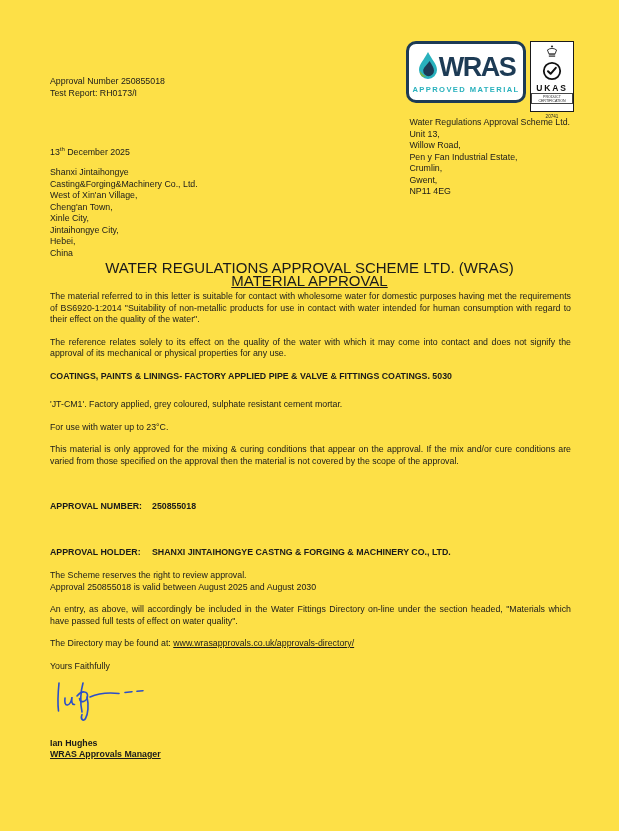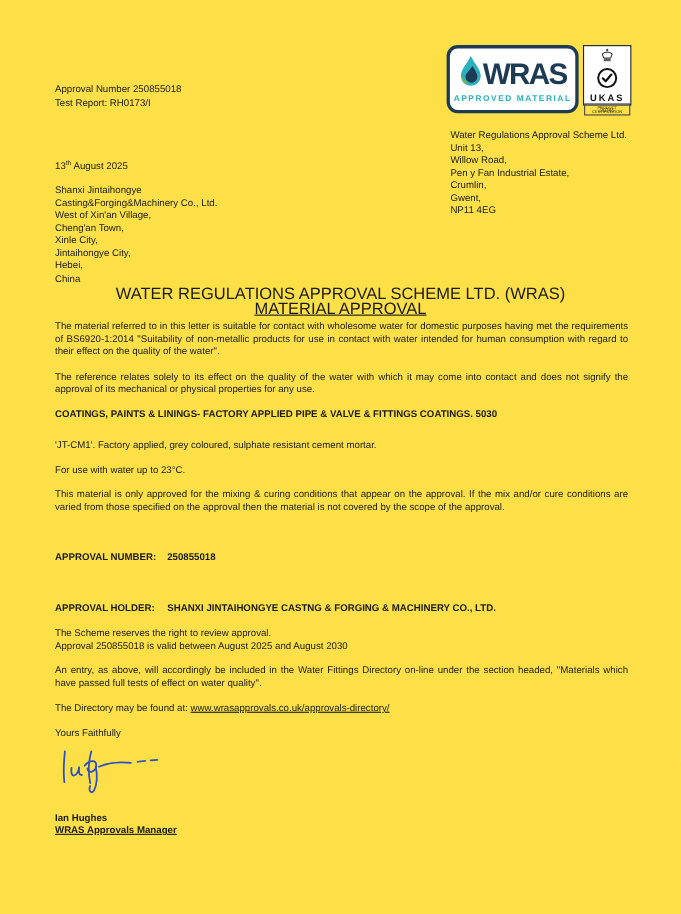--- a/index.html
+++ b/index.html
@@ -25,21 +25,21 @@
     border:3.5px solid #1d3b55; border-radius:10px;
     background:#fff;
     display:flex; flex-direction:column; align-items:center; justify-content:center;
     padding:2px 3px;
   }
   .wras-row { display:flex; align-items:center; gap:0; }
   .wras-word { font-size:27px; font-weight:bold; color:#1d3b55; letter-spacing:-1.5px; line-height:26px; }
   .wras-sub { font-size:7.6px; font-weight:bold; color:#29b1bd; letter-spacing:1.4px; margin-top:1px; white-space:nowrap; }
   .ukas-wrap { display:flex; flex-direction:column; align-items:center; width:46px; }
   .ukas-box {
-    width:44px; height:55px;
+    width:44px; height:71px;
     border:1.5px solid #1a1a1a;
     display:flex; flex-direction:column; align-items:center;
     padding-top:1px; background:#fff;
   }
   .ukas-word { font-size:8.5px; font-weight:bold; letter-spacing:1.8px; color:#111; line-height:8px; margin-top:-1px; }
   .ukas-sub { font-size:3.6px; line-height:4px; text-align:center; border:0.5px solid #444; padding:0.5px 1px; margin-top:1px; color:#222; }
   .ukas-num { font-size:4.6px; color:#222; margin-top:2px; }
 
   
   .sender-address { position:absolute; right:49px; top:117px; }
@@ -115,21 +115,21 @@
   <div class="sender-address txt">
     <div>Water Regulations Approval Scheme Ltd.</div>
     <div>Unit 13,</div>
     <div>Willow Road,</div>
     <div>Pen y Fan Industrial Estate,</div>
     <div>Crumlin,</div>
     <div>Gwent,</div>
     <div>NP11 4EG</div>
   </div>
 
-  <div class="date-line txt"><span>13</span><sup>th</sup><span> August 2025</span></div>
+  <div class="date-line txt"><span>13</span><sup>th</sup><span> December 2025</span></div>
 
   <div class="recipient-address txt">
     <div>Shanxi Jintaihongye</div>
     <div>Casting&amp;Forging&amp;Machinery Co., Ltd.</div>
     <div>West of Xin'an Village,</div>
     <div>Cheng'an Town,</div>
     <div>Xinle City,</div>
     <div>Jintaihongye City,</div>
     <div>Hebei,</div>
     <div>China</div>

